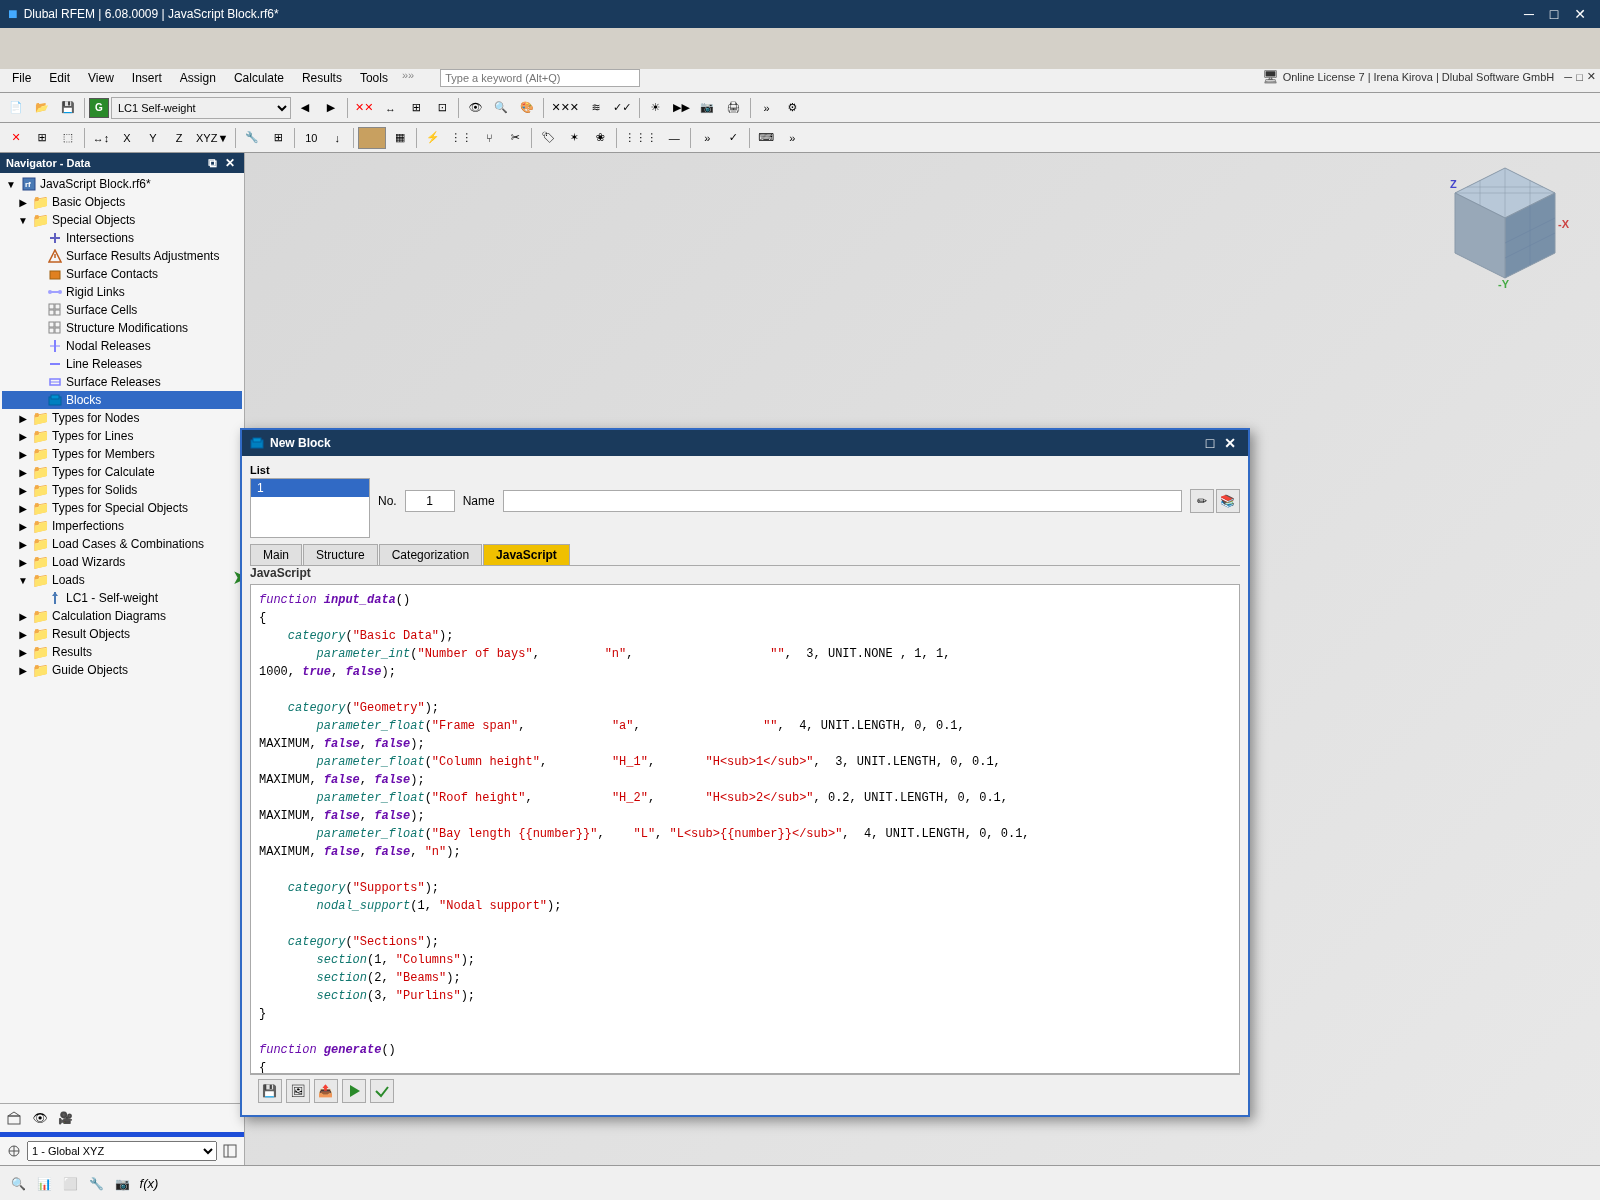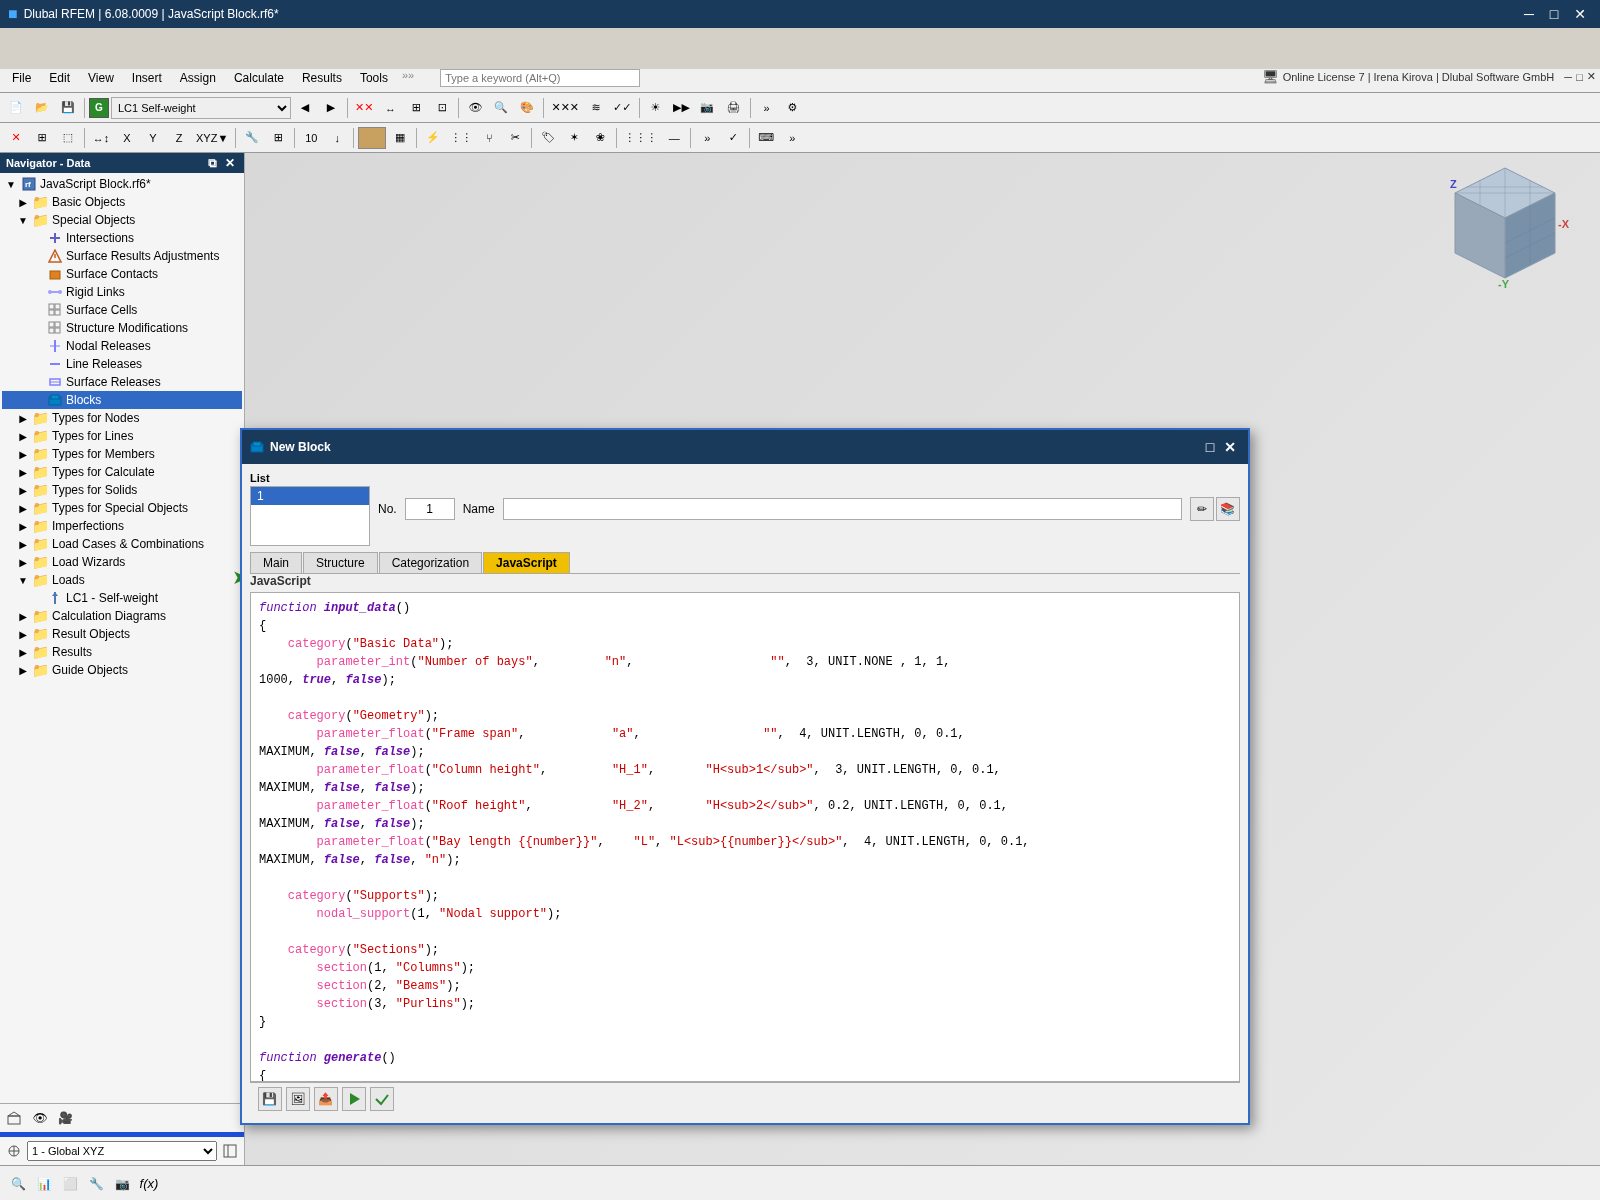--- a/index.html
+++ b/index.html
@@ -62,21 +62,21 @@
     .status-icon { width: 22px; height: 22px; display: flex; align-items: center; justify-content: center; cursor: pointer; border: 1px solid transparent; }
     
     
     .action-bar { background: #f0f0f0; border-top: 1px solid #999; height: 40px; display: flex; align-items: center; justify-content: flex-end; padding: 0 8px; gap: 8px; }
     .action-btn { height: 28px; min-width: 70px; padding: 0 16px; background: #e8e8e8; border: 1px solid #888; cursor: pointer; font-size: 12px; }
     .action-btn.apply { background: #e8e8e8; }
     
     
     .dialog-overlay { position: absolute; left: 240px; top: 275px; z-index: 100; }
     .dialog { background: #f0f0f0; border: 2px solid #316ac5; box-shadow: 4px 4px 12px rgba(0,0,0,0.4); width: 1010px; }
-    .dialog-titlebar { background: #1a3a5c; color: white; height: 34px; display: flex; align-items: center; justify-content: space-between; padding: 0 8px; font-size: 12px; font-weight: bold; }
+    .dialog-titlebar { background: #1a3a5c; color: white; height: 26px; display: flex; align-items: center; justify-content: space-between; padding: 0 8px; font-size: 12px; font-weight: bold; }
     .dialog-title-btns { display: flex; gap: 2px; }
     .dialog-tbtn { color: white; cursor: pointer; padding: 0 4px; font-size: 14px; }
     .dialog-content { padding: 8px; }
     
     .dialog-top { display: flex; gap: 8px; }
     .list-panel { width: 120px; }
     .list-label { font-size: 11px; font-weight: bold; margin-bottom: 2px; }
     .list-box { border: 1px solid #aaa; background: white; height: 60px; overflow-y: auto; }
     .list-item { padding: 2px 6px; font-size: 12px; cursor: pointer; }
     .list-item.selected { background: #316ac5; color: white; }
@@ -92,21 +92,21 @@
     .tabs { display: flex; gap: 0; margin-top: 6px; border-bottom: 1px solid #aaa; }
     .tab { padding: 3px 12px; font-size: 12px; cursor: pointer; border: 1px solid #aaa; border-bottom: none; background: #e0e0e0; margin-right: 1px; }
     .tab.active { background: #f0c000; font-weight: bold; }
     
     
     .code-area { background: white; border: 1px solid #aaa; margin-top: 4px; height: 490px; overflow-y: auto; padding: 6px 8px; font-family: 'Courier New', monospace; font-size: 12px; line-height: 1.5; }
     .code-label { font-size: 12px; font-weight: bold; color: #333; margin-bottom: 4px; font-family: Arial, sans-serif; }
     
     .kw-func { color: #6a0dad; font-style: italic; }
     .kw-funcname { color: #6a0dad; font-style: italic; font-weight: bold; }
-    .kw-purple { color: #ec4899; }
+    .kw-purple { color: #0f766e; font-style: italic; }
     .kw-string { color: #cc0000; }
     .kw-bool { color: #6a0dad; font-style: italic; font-weight: bold; }
     .kw-normal { color: #000; }
     
     
     .dialog-bottom-toolbar { border-top: 1px solid #aaa; padding: 4px 8px; display: flex; gap: 4px; align-items: center; }
     .dbt-btn { width: 24px; height: 24px; border: 1px solid #aaa; background: #e8e8e8; cursor: pointer; display: flex; align-items: center; justify-content: center; font-size: 12px; }
     
     
     .icon-folder { color: #f0c040; font-size: 14px; }

